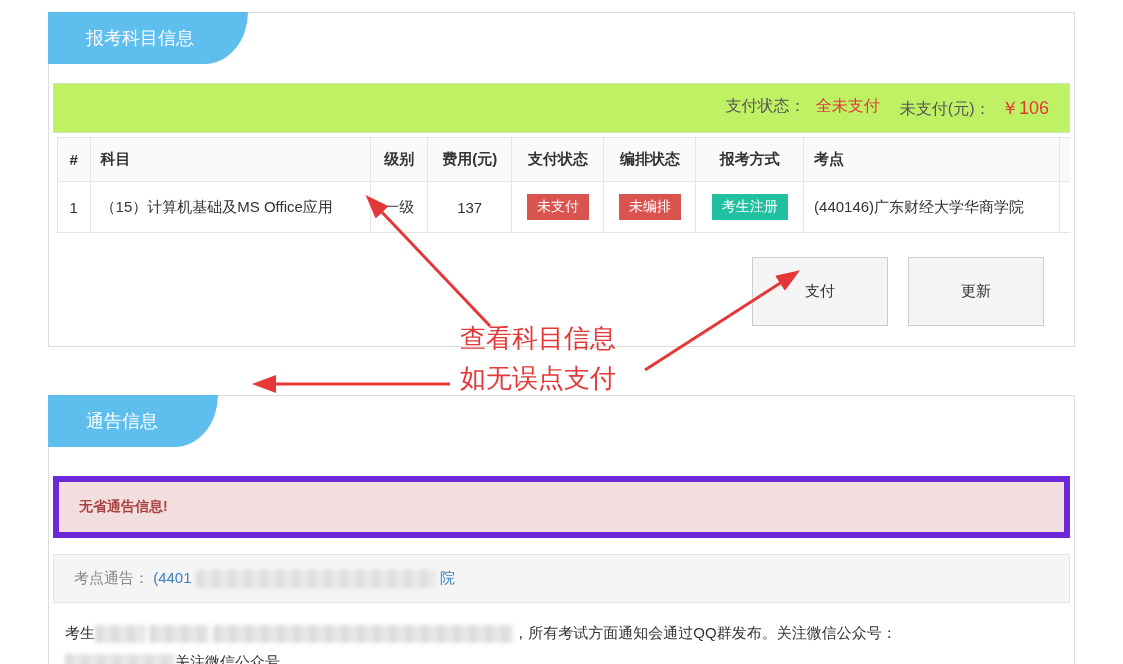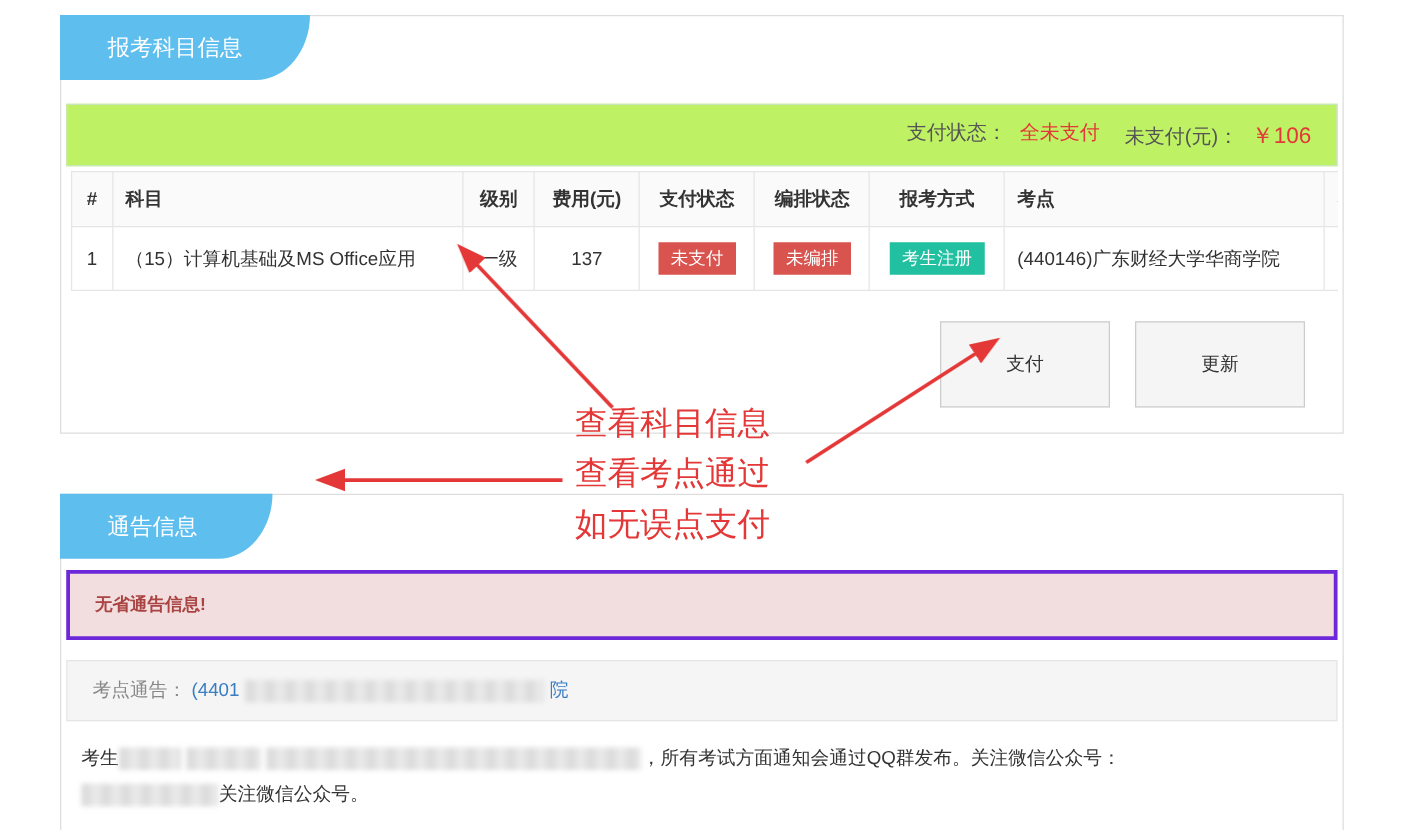--- a/index.html
+++ b/index.html
@@ -89,25 +89,25 @@
       display: inline-block;
       background: #f5f5f5;
       border: 1px solid #ccc;
       padding: 24px 52px;
       font-size: 15px;
       color: #333;
       cursor: pointer;
     }
     .alert-danger {
       background: #f2dede;
-      border: 3px solid #6d28d9;
+      border: 6px solid #6d28d9;
       color: #a94442;
       font-weight: 600;
       padding: 16px 20px;
-      margin: 0 4px 4px 4px;
+      margin: 20px 4px 4px 4px;
     }
     .announce-bar {
       background: #f5f5f5;
       border: 1px solid #e5e5e5;
       margin: 16px 4px 0 4px;
       padding: 14px 20px;
       font-size: 15px;
       color: #888;
     }
     .announce-bar .blue { color: #3a7ec2; }
@@ -198,21 +198,20 @@
   </div>
 
   <div class="action-row">
     <button class="btn">支付</button>
     <button class="btn">更新</button>
   </div>
 </div>
 
 <div class="annot" style="left:460px; top:318px;">
   <div>查看科目信息</div>
-  <div>查看考点通过</div>
   <div>如无误点支付</div>
 </div>
 
 <svg class="arrow" style="left:370px; top:196px;" width="280" height="140">
   <defs>
       <marker id="ah1" markerWidth="8" markerHeight="8" refX="2" refY="3" orient="auto">
         <path d="M0,0 L0,6 L8,3 z" fill="#e43838"></path>
       </marker>
     </defs>
   <line x1="120" y1="130" x2="8" y2="12" stroke="#e43838" stroke-width="3" marker-end="url(#ah1)"></line>

